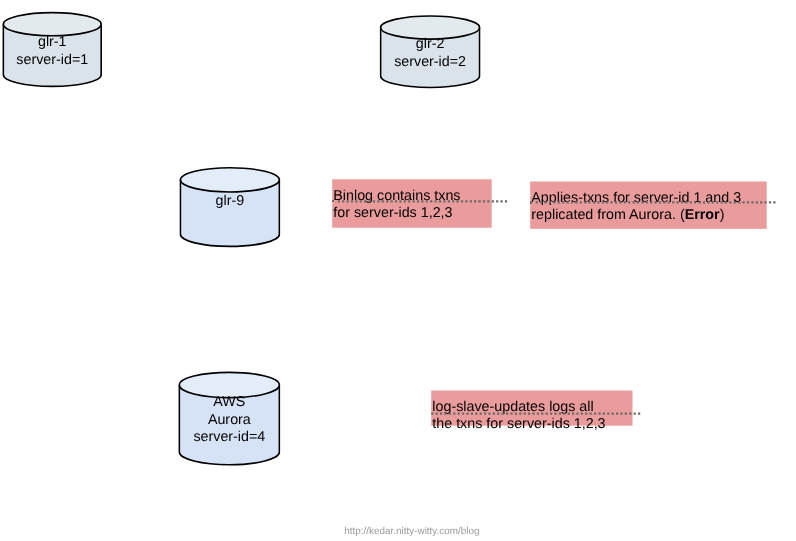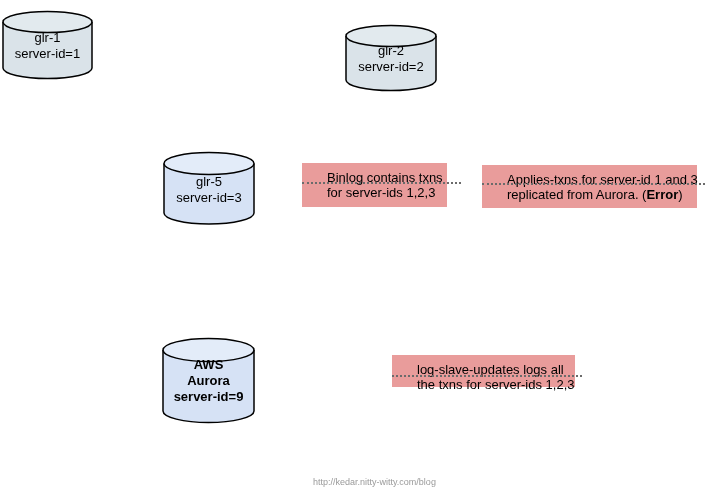--- a/index.html
+++ b/index.html
@@ -20,21 +20,21 @@
     font-size:13px;
     line-height:16px;
     white-space:nowrap;
   }
   .note{
     position:absolute;
     background:#e99c9b;
     color:#000;
     font-size:13px;
     line-height:15px;
-    padding:7px 8px 0 25px;
+    padding:7px 8px 0 1px;
     box-sizing:border-box;
     white-space:nowrap;
   }
   .dotline{
     position:absolute;
     border-top:2px dotted #6b6b6b;
     height:0;
     z-index:5;
   }
   .footer-url{
@@ -54,51 +54,50 @@
     <svg width="91" height="70" viewBox="0 0 91 70">
       <path d="M1,12 L1,58 A44.5,10.5 0 0 0 90,58 L90,12" stroke="#000" stroke-width="1.5" fill="#dae3e9"></path>
       <ellipse cx="45.5" cy="12" rx="44.5" ry="10.5" stroke="#000" stroke-width="1.5" fill="#e2eaee"></ellipse>
     </svg>
     <div class="cyl-label" style="top:20px;">
       <div>glr-1</div>
       <div>server-id=1</div>
     </div>
   </div>
 
-  <div class="cyl" style="left:345px;top:24px;width:92px;height:68px;">
+  <div class="cyl" style="left:345px;top:13px;width:92px;height:68px;">
     <svg width="92" height="68" viewBox="0 0 92 68">
       <path d="M1,12 L1,56 A45,10.5 0 0 0 91,56 L91,12" stroke="#000" stroke-width="1.5" fill="#dae3e9"></path>
       <ellipse cx="46" cy="12" rx="45" ry="10.5" stroke="#000" stroke-width="1.5" fill="#e2eaee"></ellipse>
     </svg>
     <div class="cyl-label" style="top:19px;">
       <div>glr-2</div>
       <div>server-id=2</div>
     </div>
   </div>
 
   <div class="cyl" style="left:163px;top:151px;width:92px;height:75px;">
     <svg width="92" height="75" viewBox="0 0 92 75">
       <path d="M1,12.5 L1,62 A45,11 0 0 0 91,62 L91,12.5" stroke="#000" stroke-width="1.5" fill="#d6e2f5"></path>
       <ellipse cx="46" cy="12.5" rx="45" ry="11" stroke="#000" stroke-width="1.5" fill="#e3ecf9"></ellipse>
     </svg>
     <div class="cyl-label" style="top:23px;">
-      <div>glr-5</div>
-      <div>server-id=3</div>
+      <div>glr-9</div>
     </div>
   </div>
 
   <div class="cyl" style="left:162px;top:337px;width:93px;height:88px;">
     <svg width="93" height="88" viewBox="0 0 93 88">
       <path d="M1,13 L1,74 A45.5,11.5 0 0 0 92,74 L92,13" stroke="#000" stroke-width="1.5" fill="#d6e2f5"></path>
       <ellipse cx="46.5" cy="13" rx="45.5" ry="11.5" stroke="#000" stroke-width="1.5" fill="#e3ecf9"></ellipse>
     </svg>
-    <div class="cyl-label" style="top:20px;font-weight:bold;">
+    <div class="cyl-label" style="top:20px;">
       <div>AWS</div>
       <div>Aurora</div>
-      <div>server-id=9</div>
+      <div>server-id=4</div>
     </div>
   </div>
 
   <div class="note" style="left:302px;top:163px;width:145px;height:44px;">
     <div>Binlog contains txns</div>
     <div>for server-ids 1,2,3</div>
   </div>
   <div class="dotline" style="left:302px;top:182px;width:159px;"></div>
 
   <div class="note" style="left:482px;top:165px;width:215px;height:43px;">

